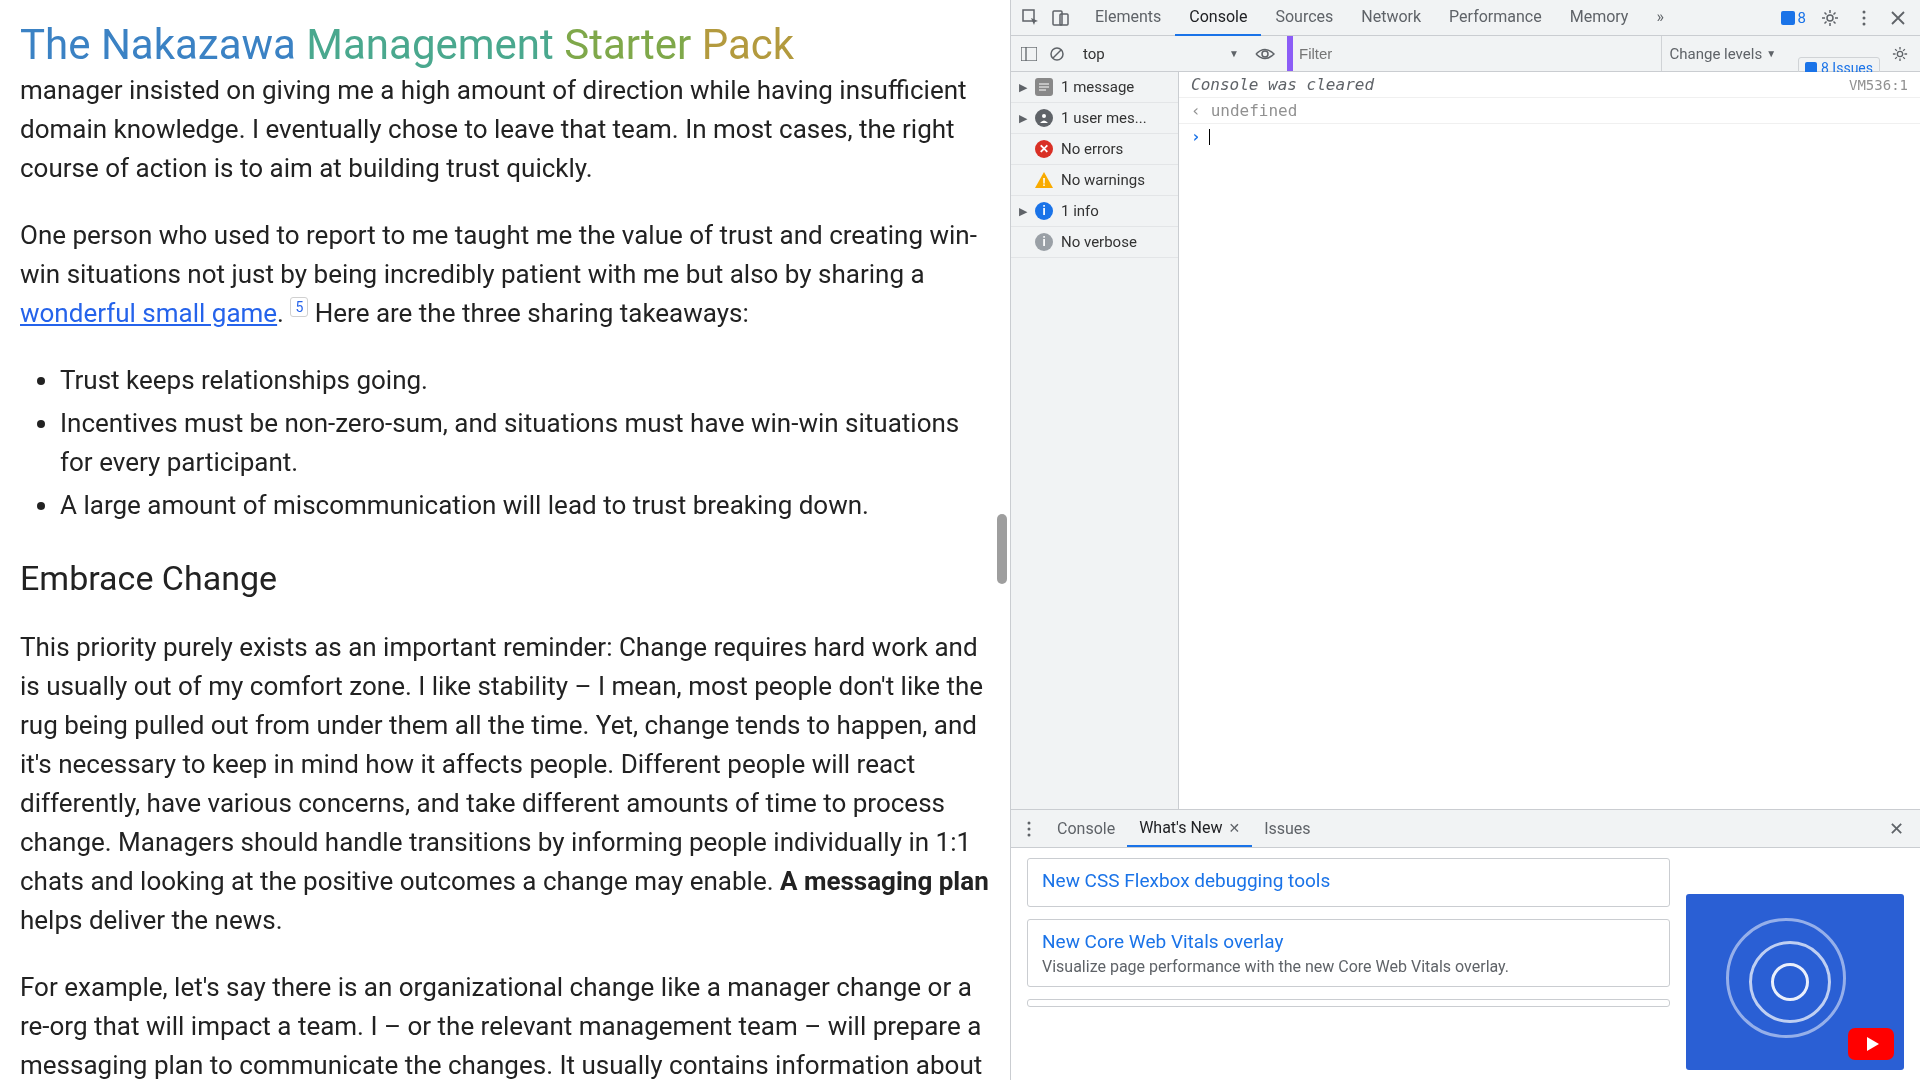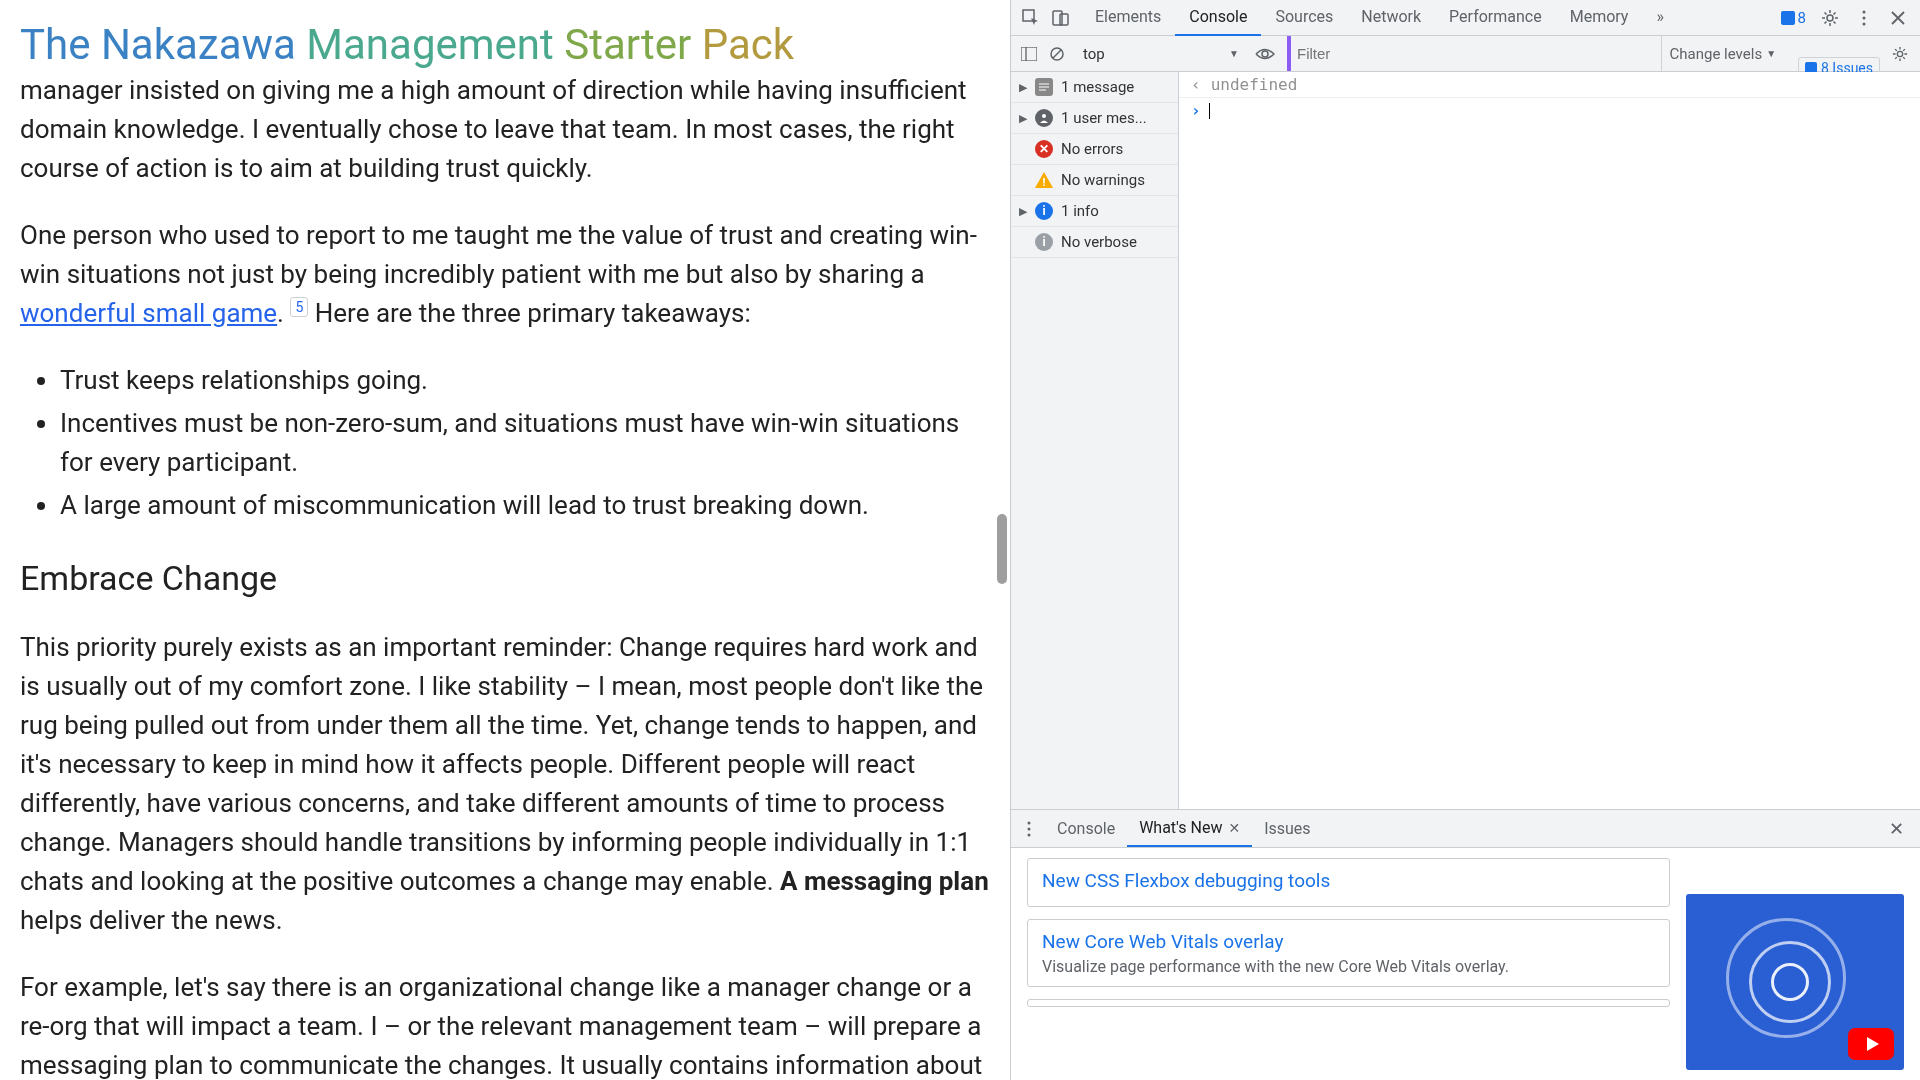--- a/index.html
+++ b/index.html
@@ -26,21 +26,21 @@
 .dt-icon { width: 20px; height: 20px; display: inline-flex; align-items: center; justify-content: center; }
 .dt-tabs { display: flex; flex: 1; gap: 0; }
 .dt-tab { padding: 8px 14px; cursor: pointer; color: #5f6368; }
 .dt-tab.active { color: #202124; border-bottom: 2px solid #1a73e8; }
 .dt-right { display: flex; align-items: center; gap: 14px; padding-right: 6px; }
 .badge-blue { display: inline-flex; align-items: center; gap: 3px; color: #1a73e8; font-size: 15px; }
 .badge-blue::before { content: ""; width: 14px; height: 14px; background: #1a73e8; display: inline-block; border-radius: 2px; }
 .dt-toolbar { display: flex; align-items: center; background: #f1f3f4; border-bottom: 1px solid #cacdd1; height: 36px; padding: 0 8px; font-size: 15px; gap: 8px; }
 .dt-select { flex: 0 0 auto; width: 172px; display: flex; align-items: center; justify-content: space-between; padding: 3px 8px; border: none; background: transparent; color: #333; }
 .dt-eye { width: 20px; text-align: center; color: #5f6368; }
-.dt-filter { flex: 1; border: none; background: transparent; padding: 4px 6px; font-size: 15px; color: #0369a1; outline: none; border-left: 4px solid #8b5cf6; margin-left: 4px; height: 100%; }
+.dt-filter { flex: 1; border: none; background: transparent; padding: 4px 6px; font-size: 15px; color: #0369a1; outline: none; border-left: 6px solid #8b5cf6; margin-left: 4px; height: 100%; }
 .dt-levels { padding: 2px 8px; color: #5f6368; border-left: 1px solid #d0d3d6; height: 100%; display: flex; align-items: center; gap: 4px; }
 .dt-issues-badge { display: inline-flex; align-items: center; gap: 4px; color: #1a73e8; border: 1px solid #d0d3d6; padding: 2px 6px; border-radius: 3px; font-size: 14px; margin-left: 6px; margin-top: 28px; }
 .dt-issues-badge::before { content: ""; width: 12px; height: 12px; background: #1a73e8; border-radius: 2px; }
 .dt-gear { color: #5f6368; padding: 0 4px; }
 .dt-mainrow { display: flex; flex: 1; min-height: 0; background: #fff; }
 .dt-sidebar { width: 168px; background: #f1f3f4; border-right: 1px solid #cacdd1; font-size: 15px; color: #333; }
 .sb-row { display: flex; align-items: center; gap: 8px; padding: 6px 8px; border-bottom: 1px solid #e3e5e7; }
 .sb-caret { width: 8px; color: #5f6368; font-size: 11px; }
 .sb-ico { width: 18px; height: 18px; border-radius: 50%; display: inline-flex; align-items: center; justify-content: center; font-size: 12px; font-weight: bold; color: #fff; }
 .ico-msg { background: #888; border-radius: 3px; }
@@ -82,21 +82,21 @@
 <body>
 
 <div class="container">
   <div class="page">
     <h1 class="page-title">
       <span class="t1">The Nakazawa </span><span class="t2">Management </span><span class="t3">Starter </span><span class="t4">Pack</span>
     </h1>
     <div class="content">
       <p>manager insisted on giving me a high amount of direction while having insufficient domain knowledge. I eventually chose to leave that team. In most cases, the right course of action is to aim at building trust quickly.</p>
       <p>
-        <span>One person who used to report to me taught me the value of trust and creating win-win situations not just by being incredibly patient with me but also by sharing a </span><a href="#">wonderful small game</a><span>. </span><sup>5</sup><span> Here are the three primary takeaways:</span>
+        <span>One person who used to report to me taught me the value of trust and creating win-win situations not just by being incredibly patient with me but also by sharing a </span><a href="#">wonderful small game</a><span>. </span><sup>5</sup><span> Here are the three sharing takeaways:</span>
       </p>
       <ul>
         <li>Trust keeps relationships going.</li>
         <li>Incentives must be non-zero-sum, and situations must have win-win situations for every participant.</li>
         <li>A large amount of miscommunication will lead to trust breaking down.</li>
       </ul>
       <h2>Embrace Change</h2>
       <p>
         <span>This priority purely exists as an important reminder: Change requires hard work and is usually out of my comfort zone. I like stability – I mean, most people don't like the rug being pulled out from under them all the time. Yet, change tends to happen, and it's necessary to keep in mind how it affects people. Different people will react differently, have various concerns, and take different amounts of time to process change. Managers should handle transitions by informing people individually in 1:1 chats and looking at the positive outcomes a change may enable. </span><b>A messaging plan</b><span> helps deliver the news.</span>
       </p>
@@ -234,20 +234,24 @@
             <span>1 info</span>
           </div>
         <div class="sb-row">
             <span class="sb-caret"></span>
             <span class="sb-ico ico-verb">i</span>
             <span>No verbose</span>
           </div>
       </div>
       <div class="dt-console">
         <div class="con-line">
+          <span class="con-cleared">Console was cleared</span>
+          <span class="con-src">VM536:1</span>
+        </div>
+        <div class="con-line">
           <span class="con-ret">‹</span>
           <span class="con-undef">undefined</span>
         </div>
         <div class="con-line" style="border-bottom:none">
           <span class="con-prompt">›</span>
           <span class="con-cursor"></span>
         </div>
       </div>
     </div>
 

